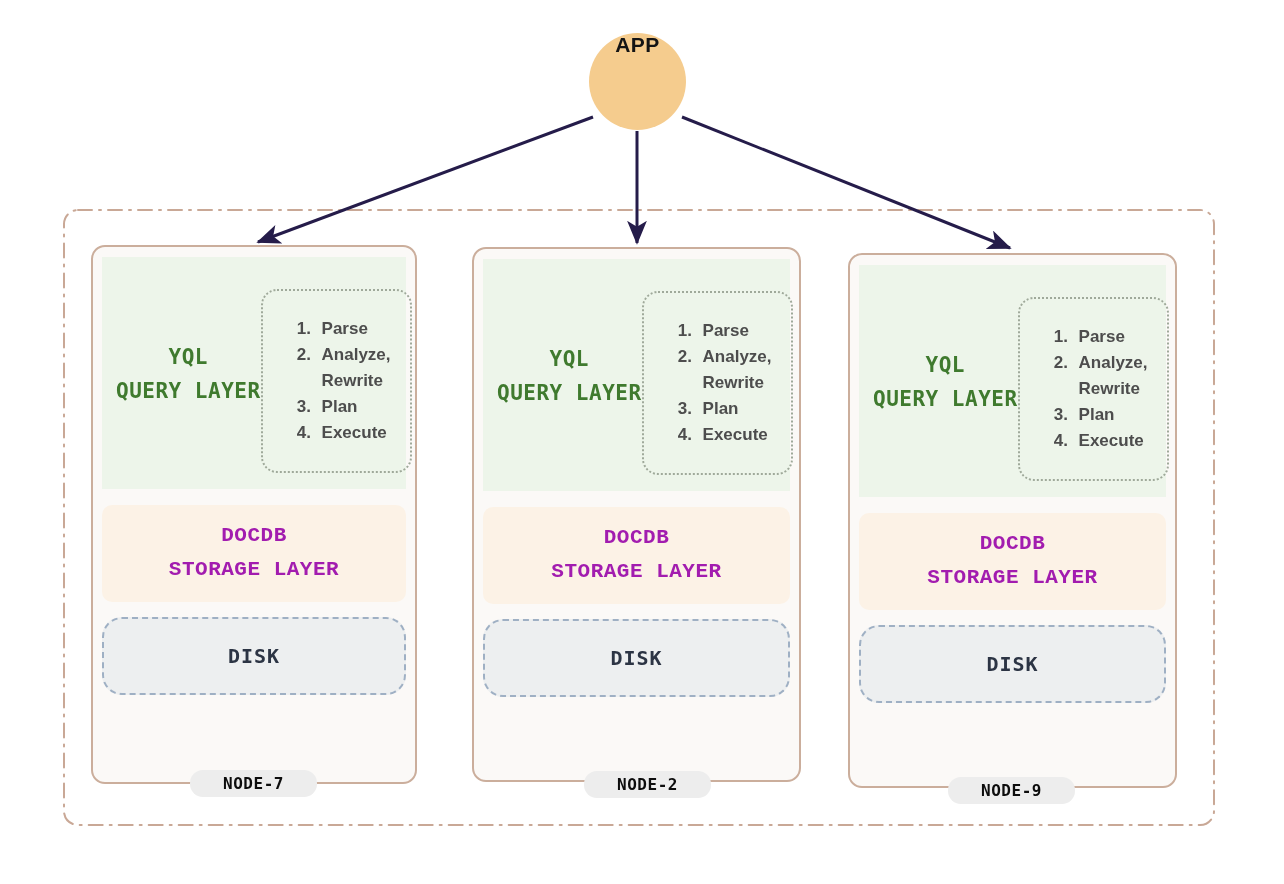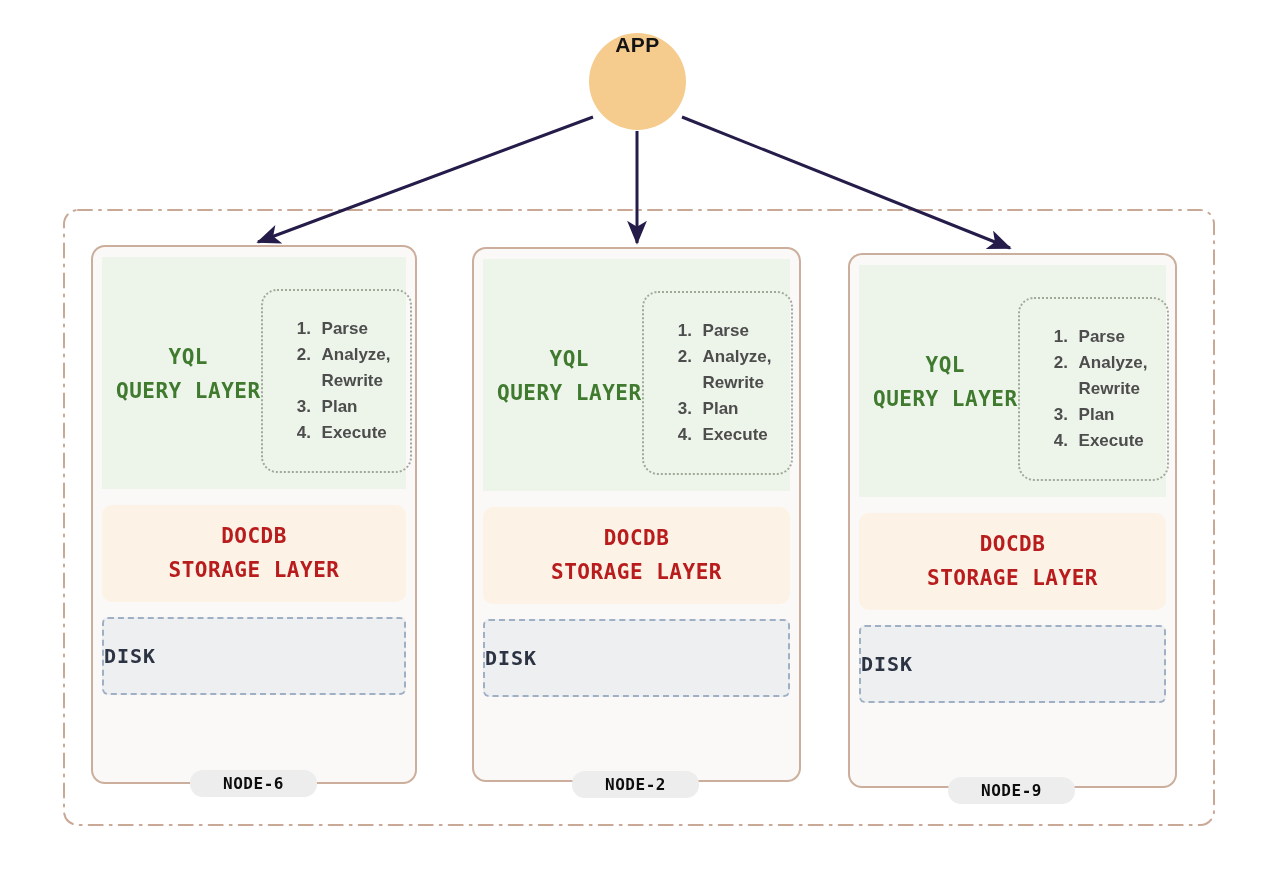--- a/index.html
+++ b/index.html
@@ -129,33 +129,33 @@
   
   .storage-layer {
     margin-top: 16px;
     background: #FCF2E6;
     border-radius: 10px;
     padding: 14px 10px 15px 10px;
     display: flex;
     align-items: center;
     justify-content: center;
   }
-  .storage-layer .layer-title { color: #b91c1c; }
+  .storage-layer .layer-title { color: #a21caf; font-family: Liberation Mono, monospace; }
 
   
   .disk-box {
     margin-top: 15px;
     background: #EDEFF0;
     border: 2px dashed #9FB0C4;
-    border-radius: 6px;
+    border-radius: 20px;
     box-sizing: border-box;
     height: 78px;
     display: flex;
     align-items: center;
-    justify-content: flex-start;
+    justify-content: center;
   }
   .disk-label {
     font-family: "DejaVu Sans Mono", monospace;
     font-size: 20px;
     font-weight: 700;
     color: #2C3444;
     letter-spacing: 1px;
   }
 
   
@@ -173,21 +173,21 @@
     box-sizing: border-box;
   }
   .node-badge-label {
     font-family: "DejaVu Sans Mono", monospace;
     font-size: 16px;
     font-weight: 700;
     color: #0D0D0D;
     letter-spacing: 0.5px;
   }
   #badge-1 { left: 190px; top: 770px; }
-  #badge-2 { left: 572px; top: 771px; }
+  #badge-2 { left: 584px; top: 771px; }
   #badge-3 { left: 948px; top: 777px; }
 </style>
 </head>
 <body>
 
 <div id="canvas">
 
   <div id="app-node">
     <span class="app-label">APP</span>
   </div>
@@ -220,21 +220,21 @@
       </div>
     </div>
     <div class="storage-layer">
       <div class="layer-title"><span>DOCDB</span><br><span>STORAGE LAYER</span></div>
     </div>
     <div class="disk-box">
       <span class="disk-label">DISK</span>
     </div>
   </div>
   <div class="node-badge" id="badge-1">
-    <span class="node-badge-label">NODE-6</span>
+    <span class="node-badge-label">NODE-7</span>
   </div>
 
   <div class="node-card" id="node-2">
     <div class="query-layer">
       <div class="layer-title"><span>YQL</span><br><span>QUERY LAYER</span></div>
       <div class="steps-box">
         <ol class="steps-list">
           <li>Parse</li>
           <li>Analyze, Rewrite</li>
           <li>Plan</li>

